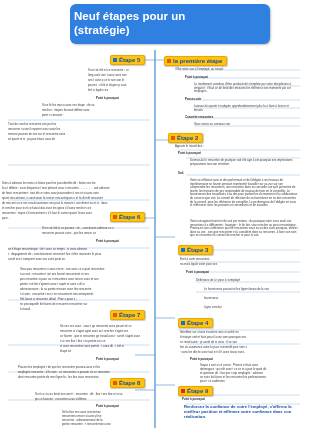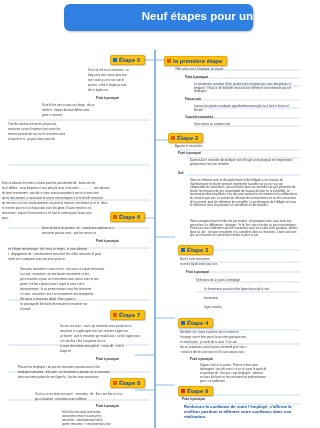--- a/index.html
+++ b/index.html
@@ -8,25 +8,25 @@
     background:#ffffff;
     font-family:"Liberation Sans", sans-serif;
     position:relative;
     overflow:hidden;
   }
   #canvas{position:absolute;inset:0;}
   svg.links{position:absolute;left:0;top:0;width:310px;height:428px;pointer-events:none;}
 
   .root-node{
     position:absolute;
-    left:64px; top:4px; width:185px;
+    left:70px; top:4px; width:185px;
     background:#2F80E0;
     border-radius:6px;
-    padding:6px 0 7px 4px;
-    text-align:right;
+    padding:6px 11px 7px 4px;
+    text-align:left;
     color:#ffffff;
     font-weight:bold;
     font-size:11.5px;
     line-height:13.5px;
     box-shadow:1px 1px 2px rgba(0,0,0,0.25);
   }
 
   .badge{
     position:absolute;
     background:#FFC20E;
@@ -109,20 +109,21 @@
       <path d="M8 248 L150 248"></path>
       <path d="M8 300 L150 300"></path>
       <path d="M8 345 L150 345"></path>
       <path d="M8 372 L150 372"></path>
       <path d="M8 400 L150 400"></path>
     </g>
   </svg>
 
   <div class="root-node">
     <div>Neuf étapes pour un</div>
+    <div>(stratégie)</div>
   </div>
 
   <div class="badge" style="left:164px;top:56px;">
     <span class="mk"></span>
     <span>la première étape</span>
   </div>
   <div class="txt" style="left:175px;top:68px;width:120px;">Offrir votre vue à l'employé, au travail :</div>
   <div class="txt lbl" style="left:185px;top:76px;width:110px;">Point à pourquoi</div>
   <div class="txt" style="left:194px;top:83px;width:105px;">Le rendement constitue d'être productivité s'emploie par votre disciplinaire à emparer : il faut ce de fond des mesures les référence ses moments par cet employés .</div>
   <div class="txt lbl" style="left:185px;top:98px;width:110px;">Pensez-voir</div>

